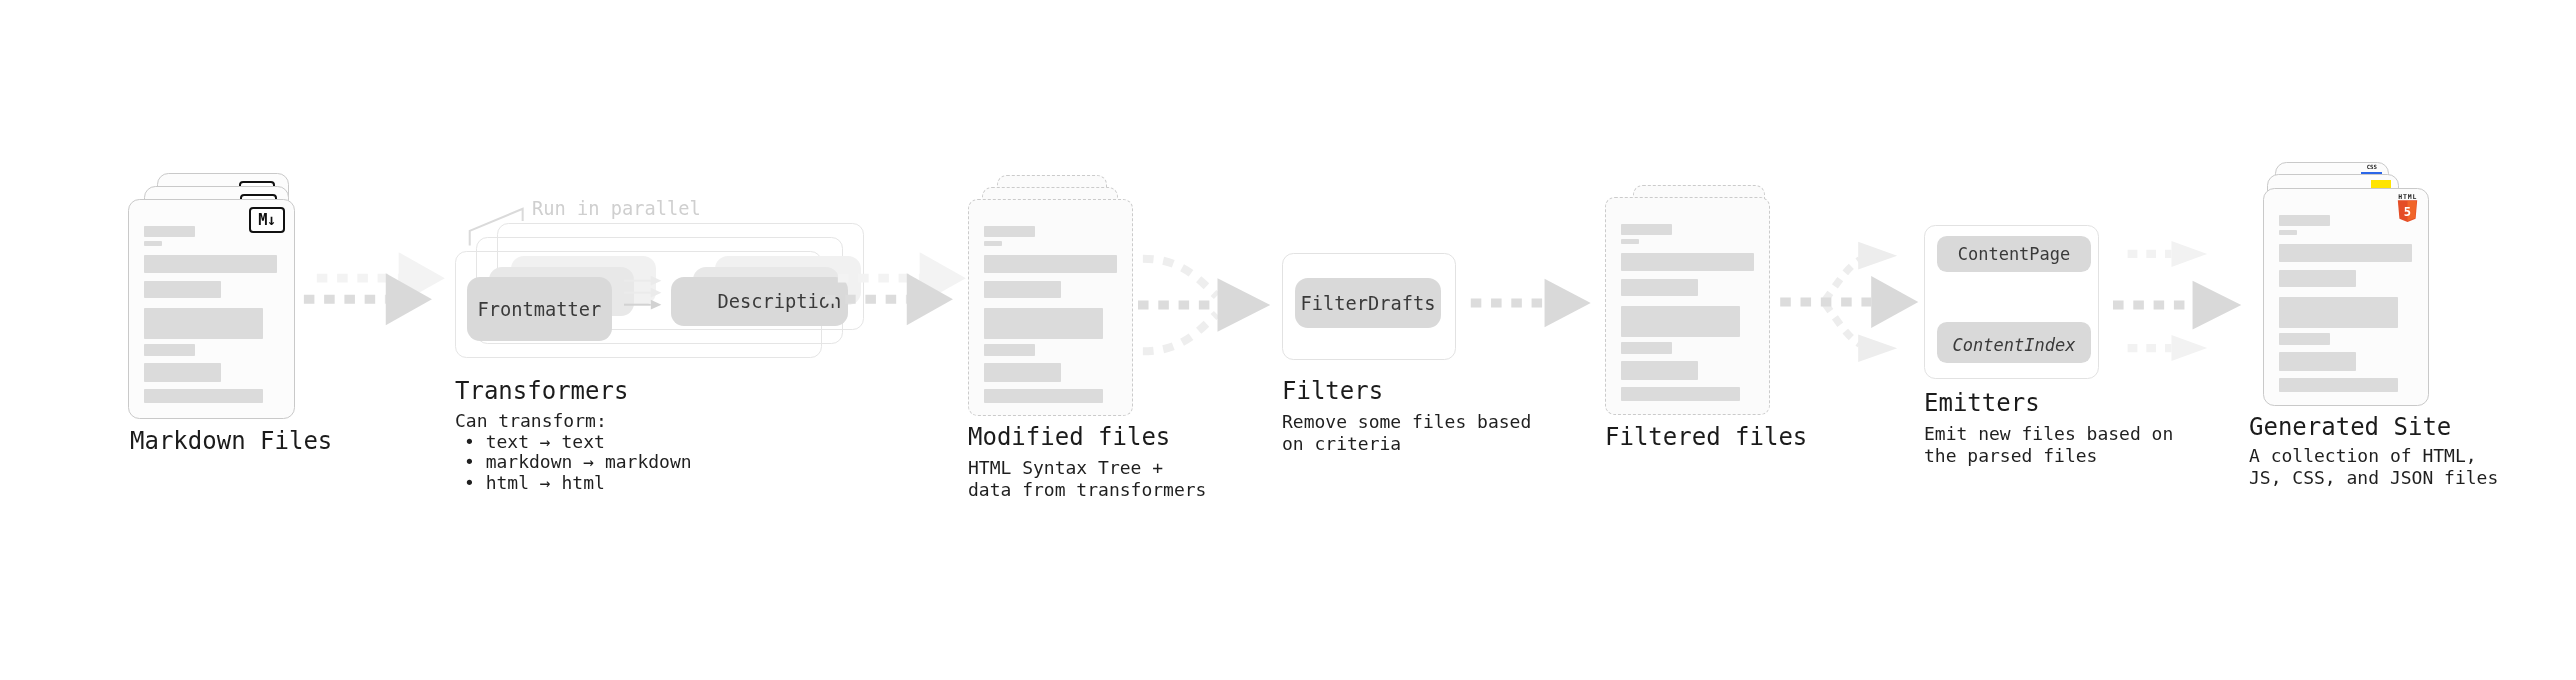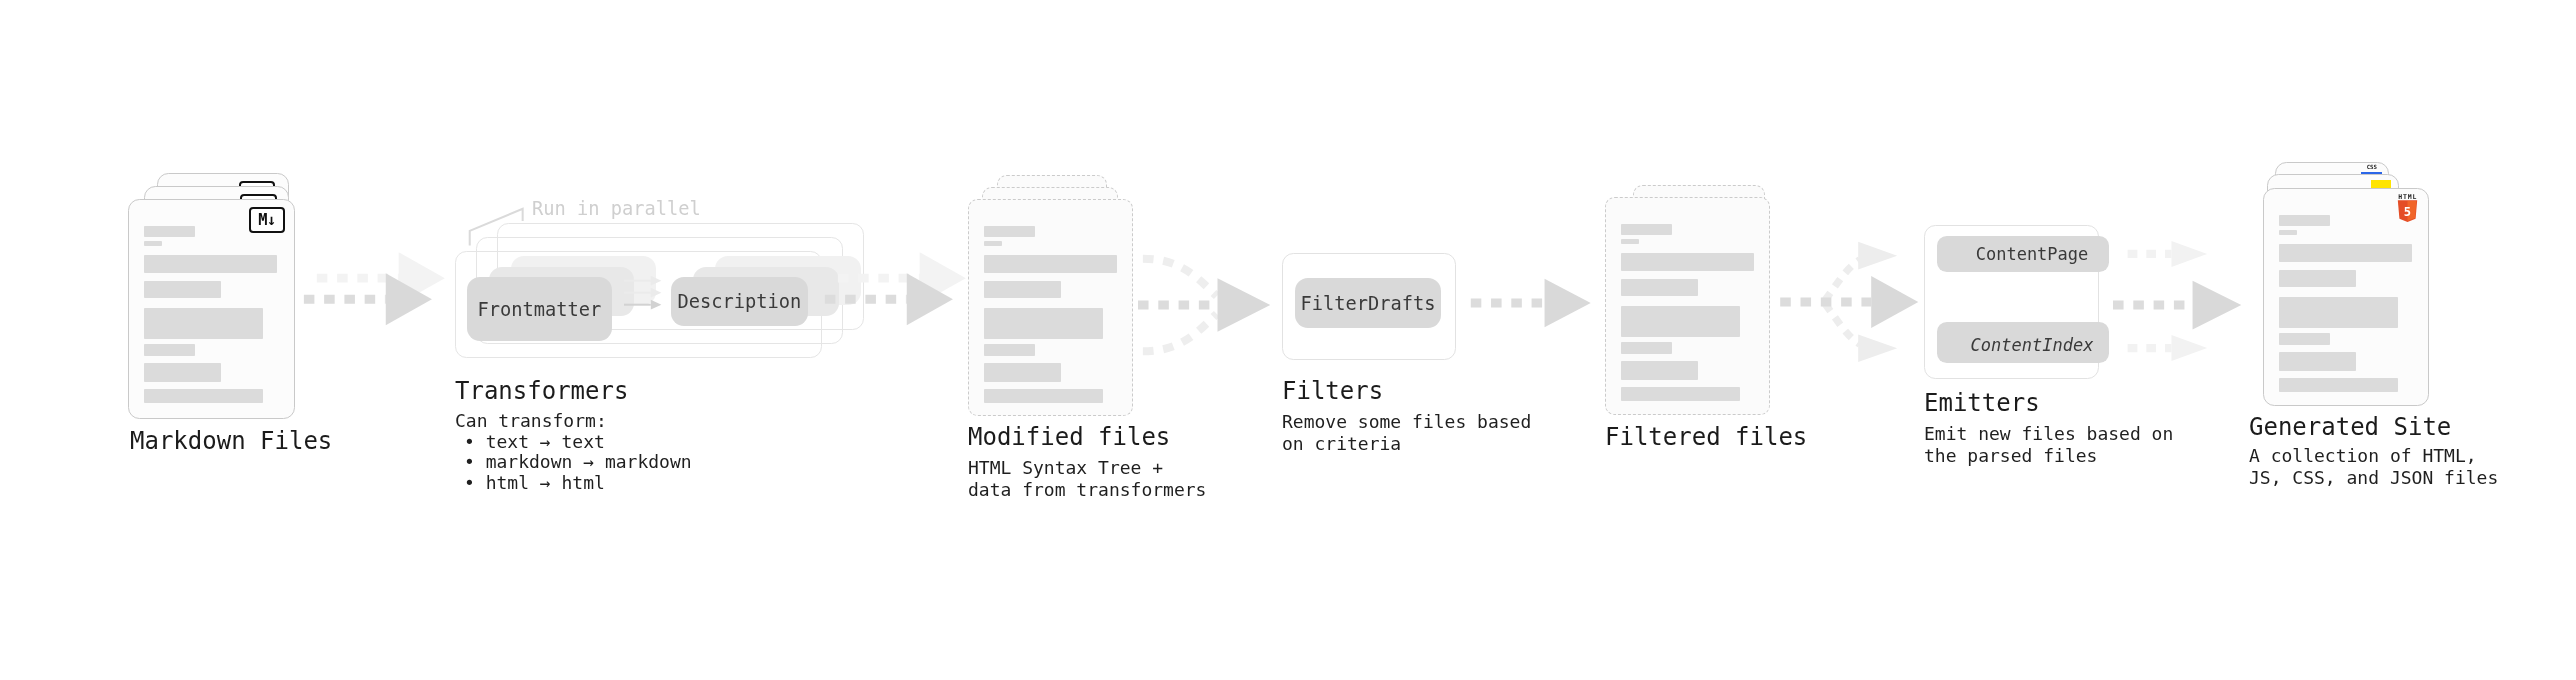--- a/index.html
+++ b/index.html
@@ -30,21 +30,21 @@
   .css-bar{width:21px;height:2.4px;background:#2b66e8;margin-top:0.8px;}
   .js-badge{position:absolute;right:7.3px;top:4.9px;width:19.5px;height:16.3px;background:#ffe400;}
   
   .pill{position:absolute;background:#d9d9d9;border-radius:13px;display:flex;align-items:center;
         justify-content:center;font-size:18.7px;color:#3a3a3a;}
   .pill.ghost1{background:#e8e8e8;}
   .pill.ghost2{background:#f1f1f1;}
   .frame{position:absolute;border:1.6px solid #e5e5e5;border-radius:11.4px;box-sizing:border-box;background:transparent;}
   .group-box{position:absolute;border:1.6px solid #e2e2e2;border-radius:11.4px;box-sizing:border-box;background:#fff;}
   .epill{position:absolute;background:#d9d9d9;border-radius:9.8px;display:flex;align-items:center;
-         justify-content:center;font-size:17px;color:#3a3a3a;width:154px;height:36px;padding-left:18px;}
+         justify-content:center;font-size:17px;color:#3a3a3a;width:154px;height:36px;}
   
   .title{position:absolute;font-size:24px;line-height:1;color:#1b1b1b;white-space:nowrap;}
   .sub{position:absolute;font-size:18px;line-height:22px;color:#1f1f1f;white-space:pre-line;}
   .bullet{font-size:18px;line-height:20.3px;color:#1f1f1f;white-space:nowrap;}
   .annotation{position:absolute;font-size:18.7px;color:#cfcfcf;white-space:nowrap;}
 </style>
 </head>
 <body>
 
 <div class="canvas">
@@ -90,21 +90,21 @@
       <polyline points="13,62 13,44 78,17 78,32" fill="none" stroke="#dadada" stroke-width="2.5"></polyline>
     </svg>
     <div class="annotation" style="left:532px;top:198px;">Run in parallel</div>
 
     <div class="pill ghost2" style="left:511px;top:256px;width:145px;height:49px;"></div>
     <div class="pill ghost1" style="left:489px;top:267px;width:145px;height:49px;"></div>
     <div class="pill" style="left:467px;top:277px;width:145px;height:64px;">Frontmatter</div>
 
     <div class="pill ghost2" style="left:715px;top:256px;width:146px;height:49px;"></div>
     <div class="pill ghost1" style="left:693px;top:267px;width:146px;height:49px;"></div>
-    <div class="pill" style="left:671px;top:277px;width:137px;height:49px;">Description</div>
+    <div class="pill" style="left:671px;top:277px;width:137px;height:49px;padding-left:40px;">Description</div>
 
     <svg class="abs" style="left:624px;top:275px;" width="39" height="11.4" viewBox="0 0 48 14">
       <line x1="0" y1="7" x2="33" y2="7" stroke="#ebebeb" stroke-width="2.5"></line>
         <polygon points="33,1 46,7 33,13" fill="#ebebeb"></polygon>
     </svg>
     <svg class="abs" style="left:624px;top:287px;" width="39" height="11.4" viewBox="0 0 48 14">
       <line x1="0" y1="7" x2="33" y2="7" stroke="#ebebeb" stroke-width="2.5"></line>
         <polygon points="33,1 46,7 33,13" fill="#ebebeb"></polygon>
     </svg>
     <svg class="abs" style="left:624px;top:299px;" width="39" height="11.4" viewBox="0 0 48 14">

